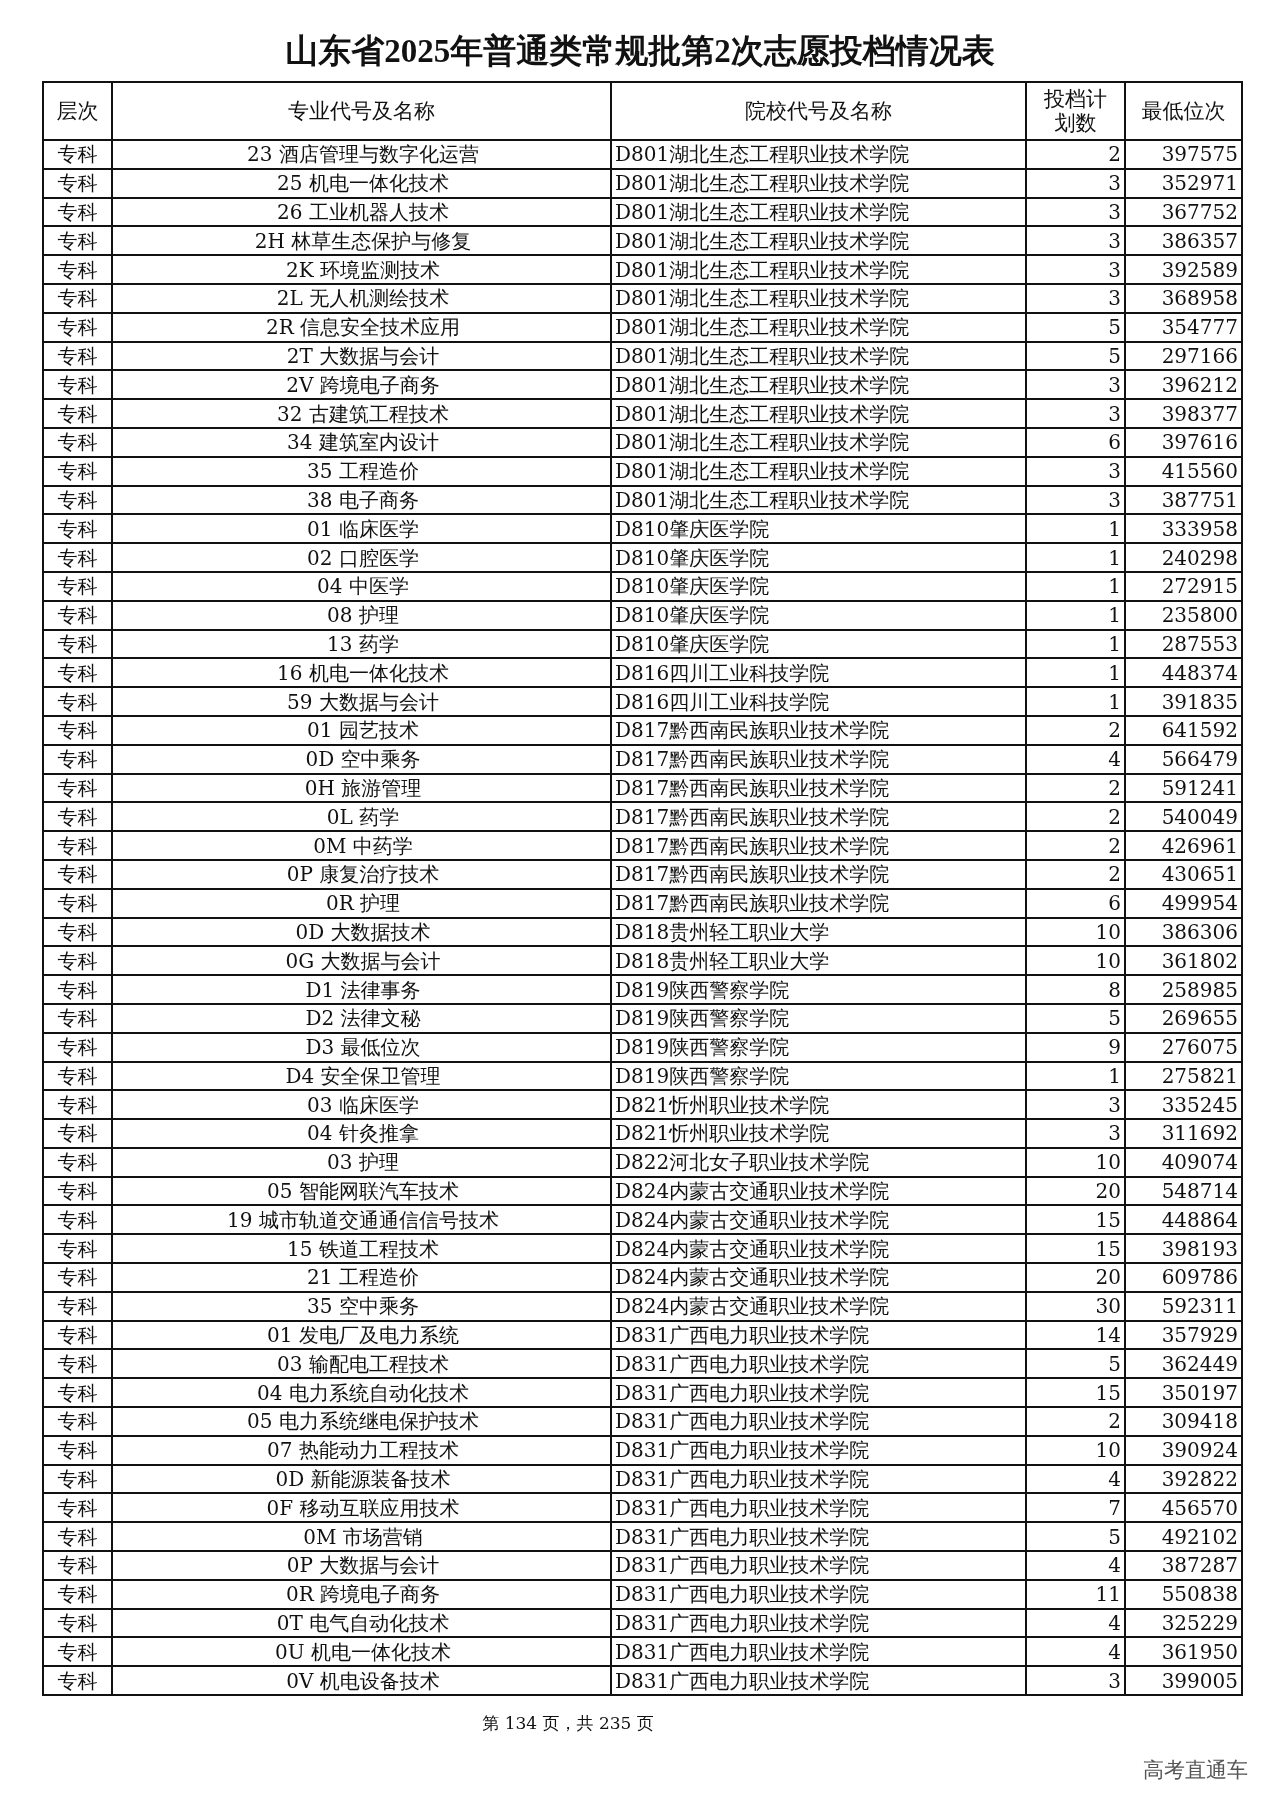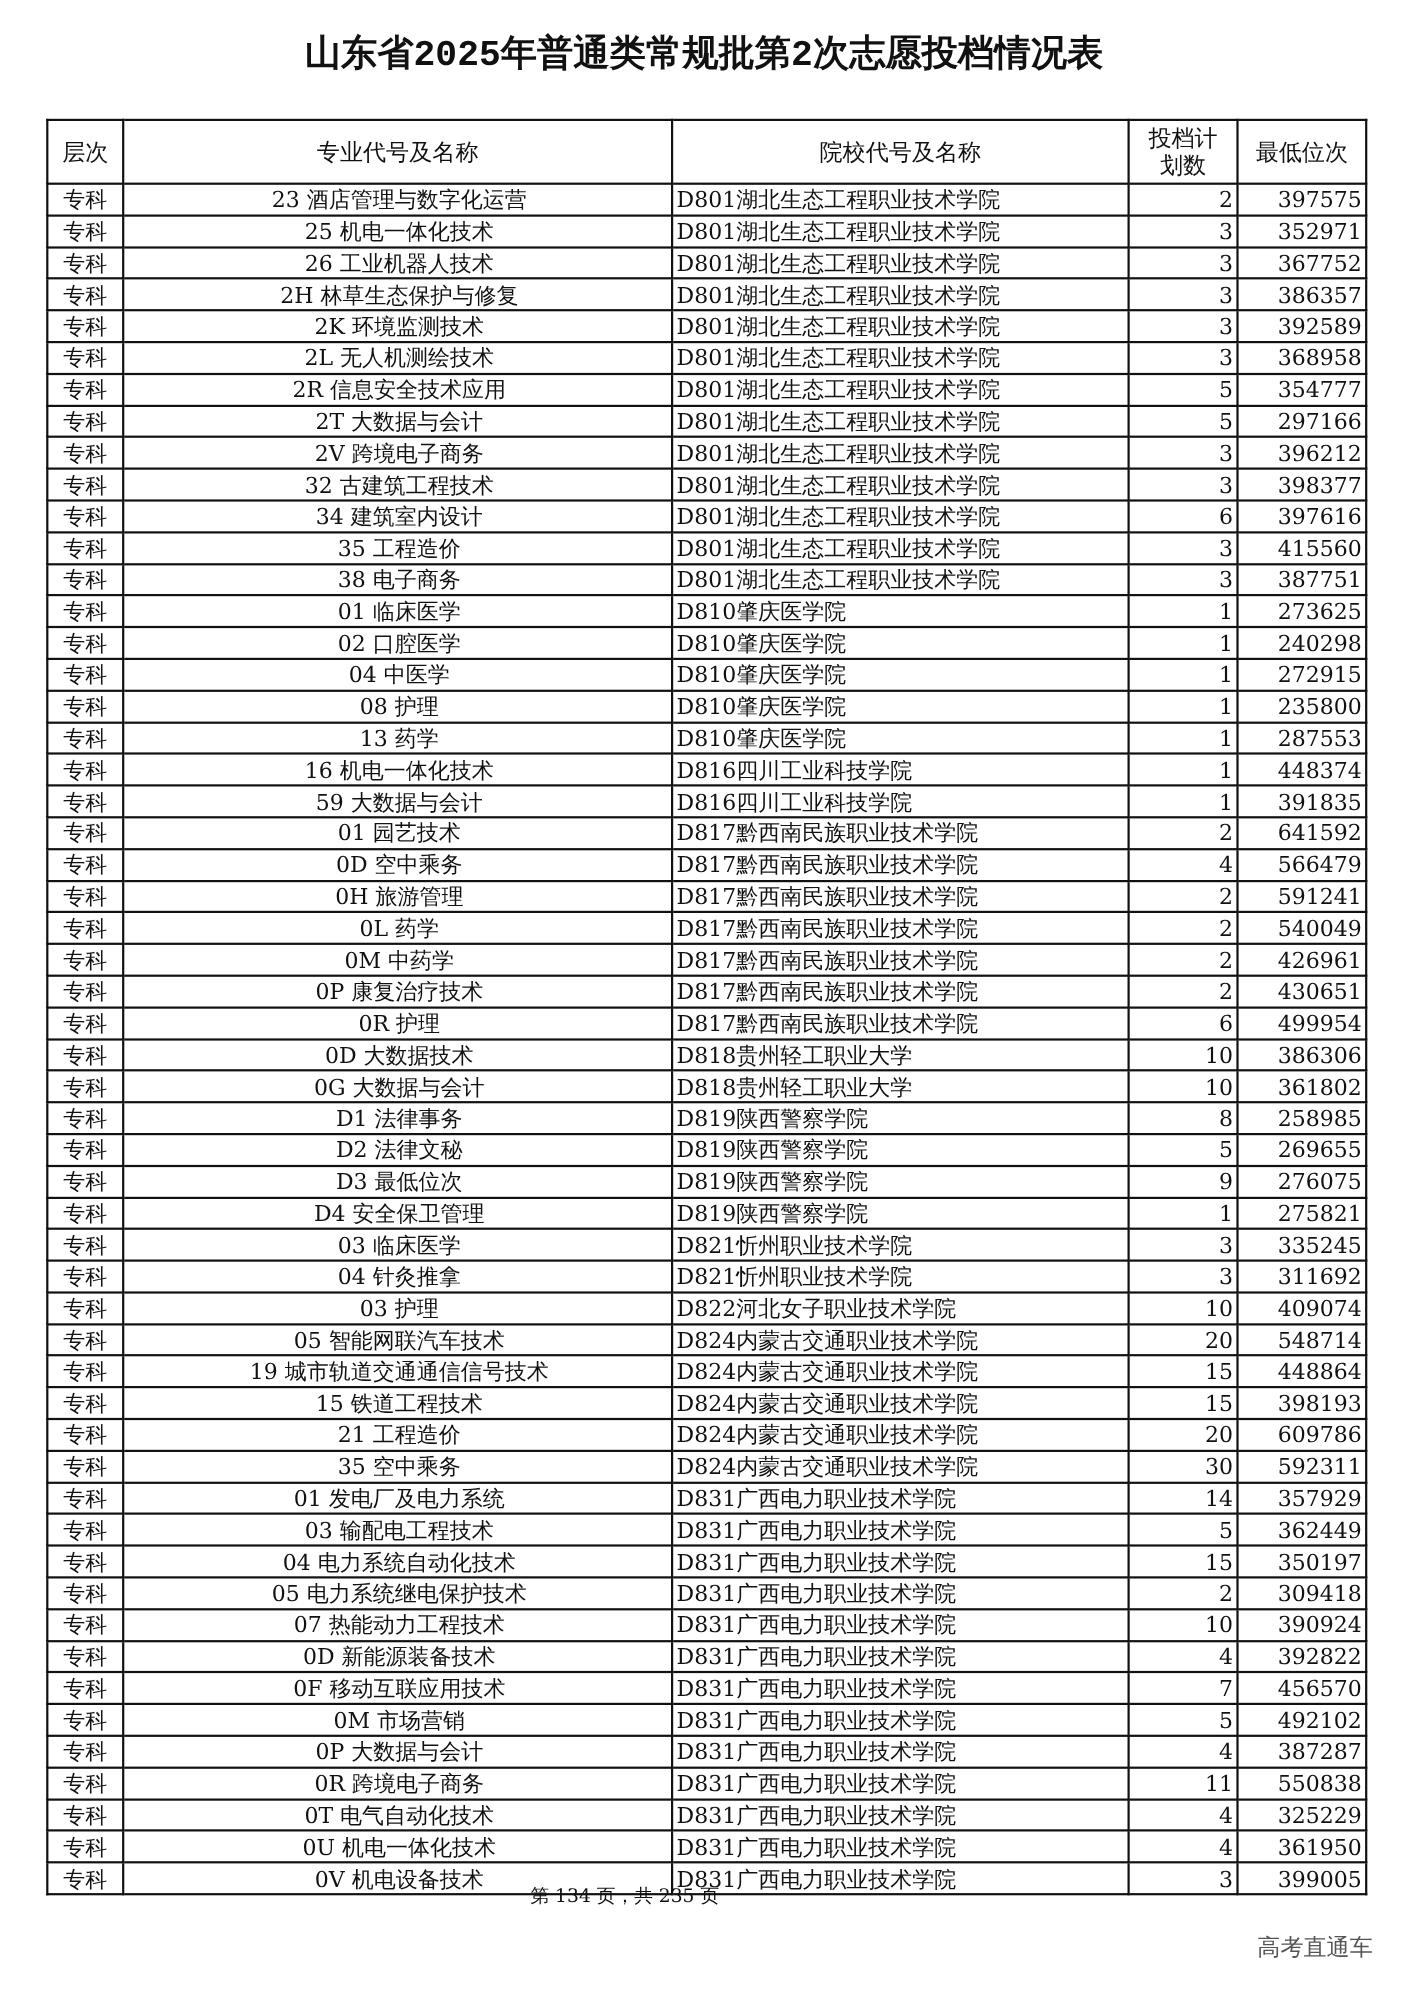--- a/index.html
+++ b/index.html
@@ -1,18 +1,18 @@
 <!DOCTYPE html>
 <html><head>
 <meta charset="utf-8">
 <style>
   html, body { margin:0; padding:0; background:#fff; }
   body { width:1280px; height:1810px; position:relative; font-family:"DejaVu Serif","Liberation Serif",serif; color:#111; overflow:hidden; }
-  .title { position:absolute; left:0; top:24px; width:1280px; text-align:center; font-family:Liberation Mono, monospace; font-weight:bold; font-size:33px; letter-spacing:0px; line-height:54px; }
-  table.main { position:absolute; left:42px; top:81px; width:1199px; border-collapse:collapse; table-layout:fixed; border:2px solid #4c1d95;margin-top:27px; }
+  .title { position:absolute; left:0; top:24px; width:1280px; text-align:center; font-family:Liberation Serif, serif; font-weight:bold; font-size:33px; letter-spacing:0px; line-height:54px; }
+  table.main { position:absolute; left:42px; top:81px; width:1199px; border-collapse:collapse; table-layout:fixed; border:2px solid #4c1d95; }
   table.main th, table.main td { border:2px solid #111; padding:0; overflow:hidden; white-space:nowrap; }
   table.main th { font-family:"DejaVu Sans","Liberation Sans",sans-serif; font-weight:normal; font-size:21px; height:56px; text-align:center; line-height:24px; }
   table.main td { height:26.8px; font-size:20px; line-height:26px; }
   td.level { text-align:center; }
   td.major { padding-left:3px !important;text-align:center; }
   td.school { padding-left:3px !important; }
   td.num { text-align:right; padding-right:3px !important; }
   .footer { position:absolute; top:1712px; left:0; width:1136px; text-align:center; font-size:17px; }
   .watermark { position:absolute; top:1756px; right:32px; font-family:"DejaVu Sans","Liberation Sans",sans-serif; font-size:21px; color:#555;margin-left:15px; }
 </style>
@@ -128,21 +128,21 @@
         <td class="major">38  电子商务</td>
         <td class="school">D801湖北生态工程职业技术学院</td>
         <td class="num">3</td>
         <td class="num">387751</td>
       </tr>
       <tr>
         <td class="level">专科</td>
         <td class="major">01  临床医学</td>
         <td class="school">D810肇庆医学院</td>
         <td class="num">1</td>
-        <td class="num">273625</td>
+        <td class="num">333958</td>
       </tr>
       <tr>
         <td class="level">专科</td>
         <td class="major">02  口腔医学</td>
         <td class="school">D810肇庆医学院</td>
         <td class="num">1</td>
         <td class="num">240298</td>
       </tr>
       <tr>
         <td class="level">专科</td>

